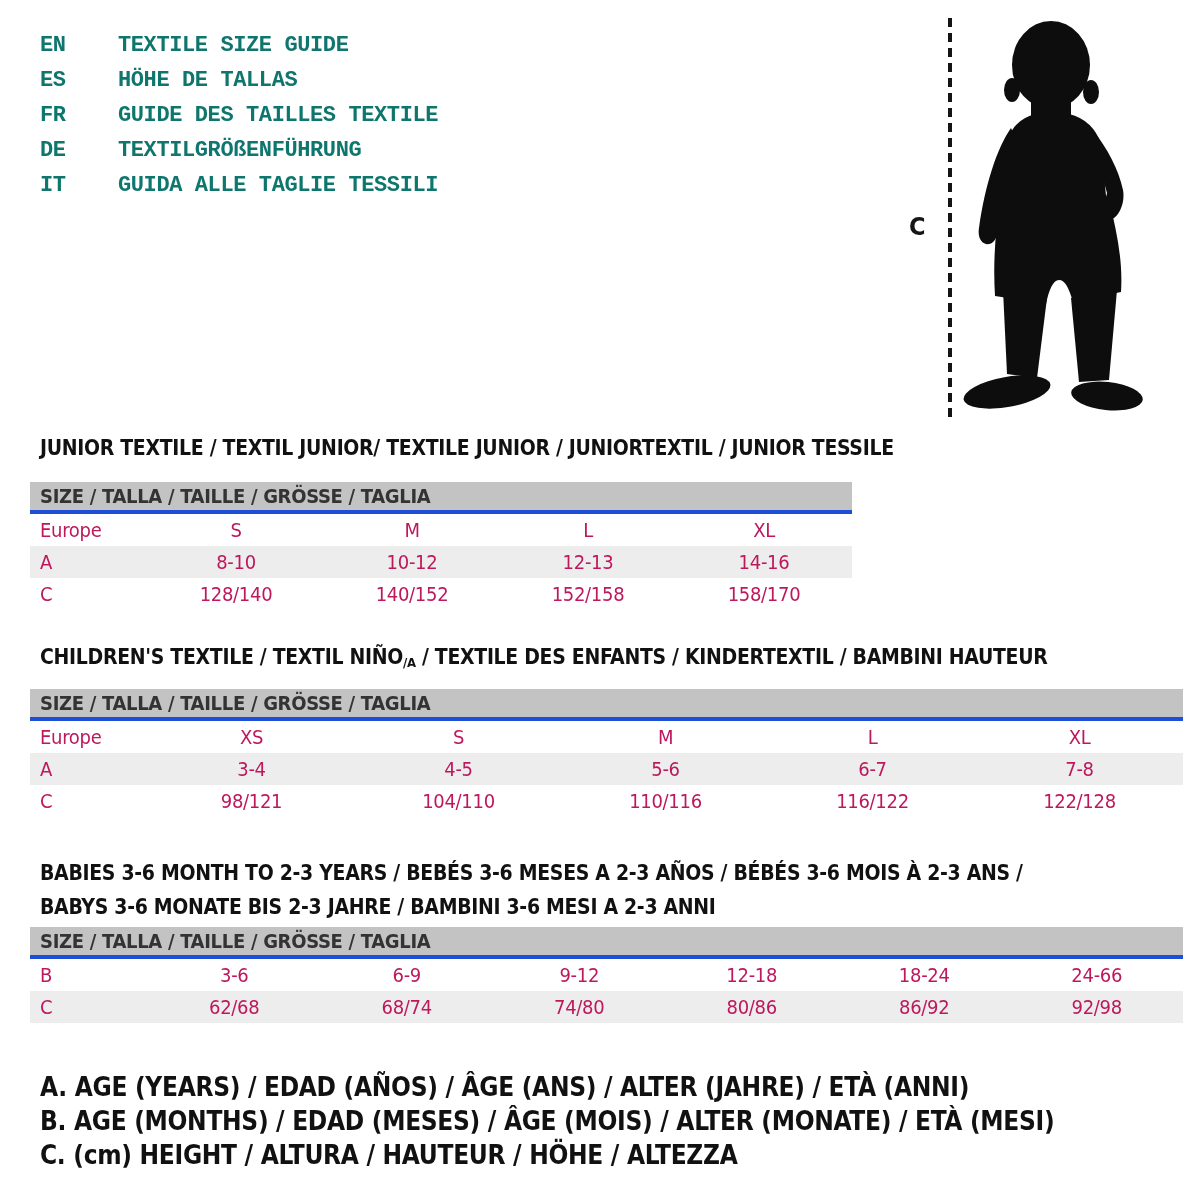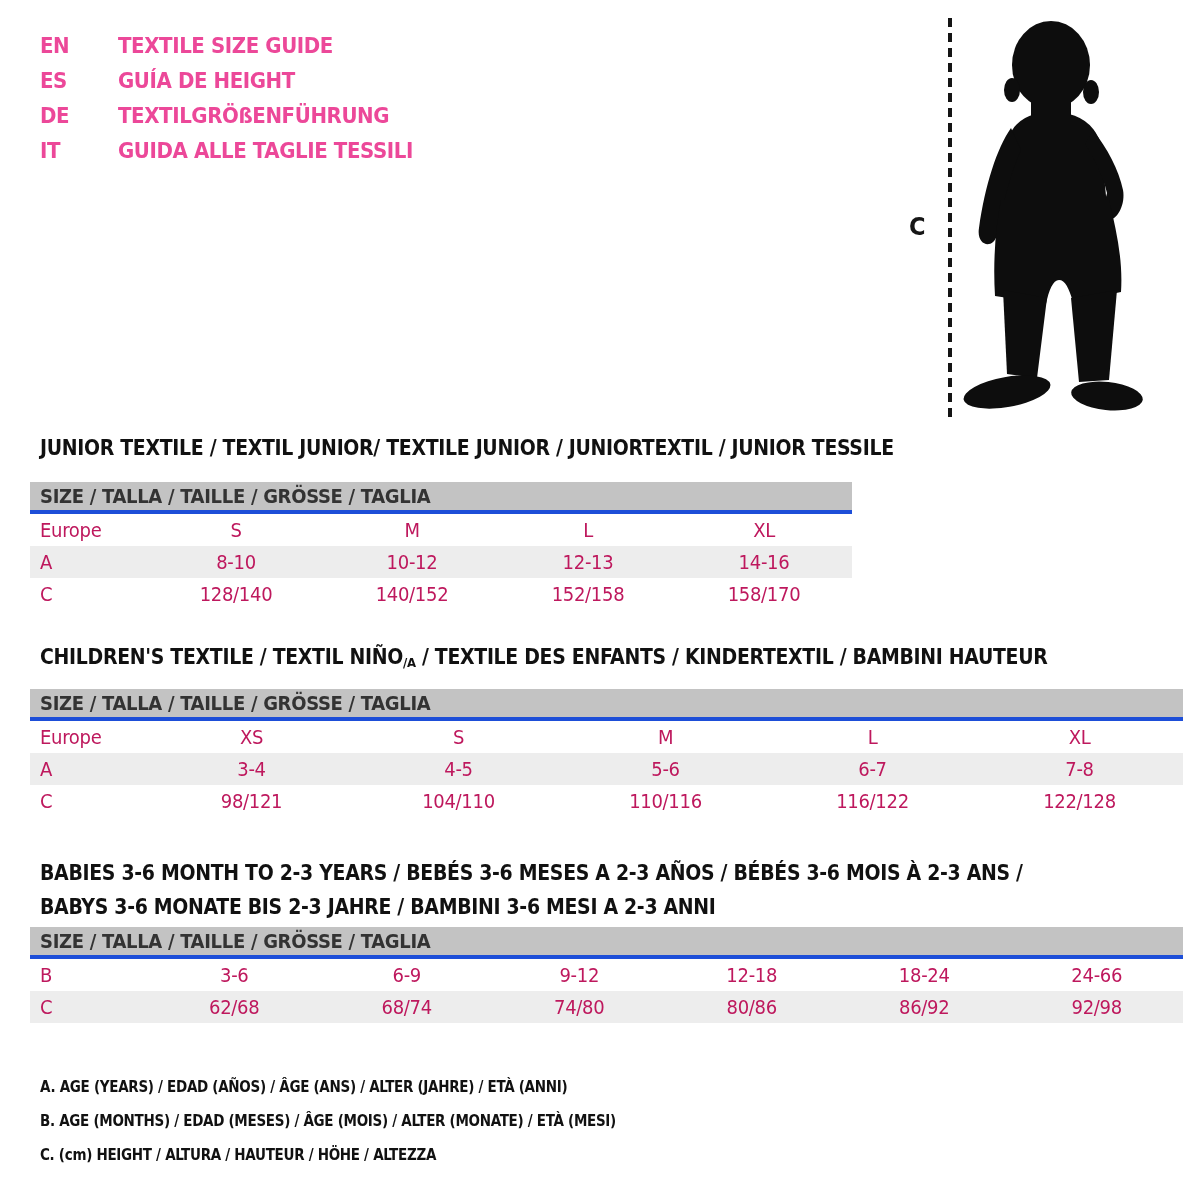--- a/index.html
+++ b/index.html
@@ -7,21 +7,21 @@
     width:1200px;height:1200px;position:relative;overflow:hidden;
     background:#ffffff;
     font-family:"DejaVu Sans","Liberation Sans",sans-serif;
     font-stretch:condensed;
     color:#222;
     -webkit-font-smoothing:antialiased;
   }
   
   #lang-block{position:absolute;left:40px;top:28px;}
   .lang-row{display:flex;height:35px;align-items:center;
-    font-size:22px;font-weight:700;letter-spacing:-0.4px;color:#ec4899;}
+    font-size:22px;font-weight:700;letter-spacing:-0.4px;color:#0f766e;font-family:Liberation Mono, monospace;}
   .lang-code{width:78px;}
   
   #figure{position:absolute;left:895px;top:0;width:305px;height:430px;}
   #measure-line{position:absolute;left:53px;top:18px;width:4px;height:400px;
     background:repeating-linear-gradient(to bottom,#141414 0 9px,transparent 9px 15px);}
   #measure-label{position:absolute;left:14px;top:212px;font-size:25px;font-weight:700;color:#161616;}
   #baby-svg{position:absolute;left:60px;top:10px;}
   
   .section-title{position:absolute;left:40px;font-size:21px;font-weight:700;
     letter-spacing:-0.3px;color:#111;white-space:nowrap;}
@@ -39,34 +39,38 @@
   .trow .val{text-align:center;}
   .trow.alt{background:var(--alt-row-bg,#ededed);}
   #junior-title{top:436px;}
   #junior-table{top:482px;width:822px;}
   #children-title{top:645px;}
   #children-table{top:689px;width:1153px;}
   #babies-title{top:856px;line-height:34px;}
   #babies-table{top:927px;width:1153px;}
   
   #legend{position:absolute;left:40px;top:1070px;}
-  .legend-line{height:34px;display:flex;align-items:center;font-size:15px;font-weight:700;
+  .legend-line{height:34px;display:flex;align-items:center;font-size:26px;font-weight:700;
     letter-spacing:-0.3px;color:#111;white-space:nowrap;}
 </style>
 </head>
 <body>
 
 <div id="lang-block">
   <div class="lang-row">
     <span class="lang-code">EN</span>
     <span class="lang-title">TEXTILE SIZE GUIDE</span>
   </div>
   <div class="lang-row">
     <span class="lang-code">ES</span>
-    <span class="lang-title">GUÍA DE HEIGHT</span>
+    <span class="lang-title">HÖHE DE TALLAS</span>
+  </div>
+  <div class="lang-row">
+    <span class="lang-code">FR</span>
+    <span class="lang-title">GUIDE DES TAILLES TEXTILE</span>
   </div>
   <div class="lang-row">
     <span class="lang-code">DE</span>
     <span class="lang-title">TEXTILGRÖßENFÜHRUNG</span>
   </div>
   <div class="lang-row">
     <span class="lang-code">IT</span>
     <span class="lang-title">GUIDA ALLE TAGLIE TESSILI</span>
   </div>
 </div>

